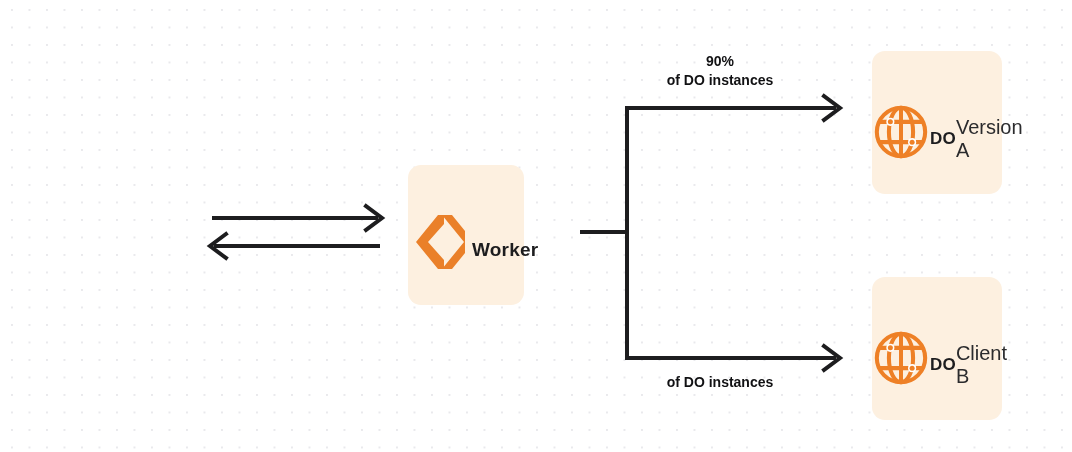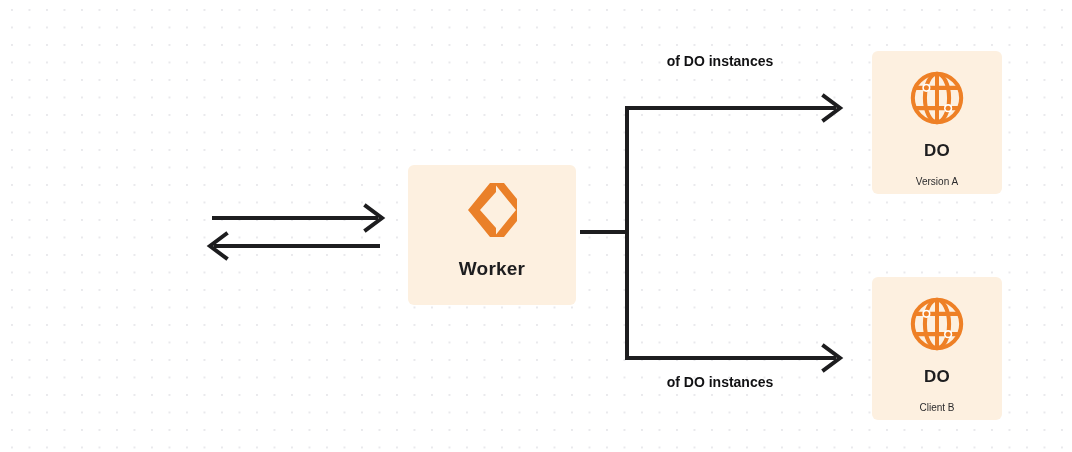--- a/index.html
+++ b/index.html
@@ -23,24 +23,24 @@
       radial-gradient(circle at 1.1px 1.1px, #e9e9ec 1.1px, rgba(255,255,255,0) 1.2px);
     background-size: 17.5px 17.5px;
     background-position: 11px 9px;
     overflow: hidden;
   }
 
   .node {
     position: absolute;
     box-sizing: border-box;
     display: flex;
-    flex-direction: column;
+    flex-direction: row;
     align-items: center;
     justify-content: center;
-    border-radius: 6px;
+    border-radius: 13px;
   }
 
   
   #client-node {
     left: 42px;
     top: 168px;
     width: 144px;
     height: 130px;
     background-color: #f4f5f7;
   }
@@ -48,21 +48,21 @@
     font-size: 19px;
     font-weight: bold;
     color: #1d1d1f;
     letter-spacing: 0.2px;
   }
 
   
   #worker-node {
     left: 408px;
     top: 165px;
-    width: 168px;
+    width: 116px;
     height: 140px;
     background-color: #fdf0e0;
     justify-content: flex-start;
     padding-top: 13px;
   }
   #worker-node .worker-logo {
     width: 64px;
     height: 64px;
     display: block;
   }
@@ -92,21 +92,21 @@
   }
   .do-node .node-title {
     margin-top: 14px;
     font-size: 17px;
     font-weight: bold;
     color: #1d1d1f;
     letter-spacing: 0.2px;
   }
   .do-node .node-subtitle {
     margin-top: 15px;
-    font-size: 10px;
+    font-size: 20px;
     font-weight: normal;
     color: #2b2b2d;
   }
 
   
   #connectors {
     position: absolute;
     left: 0;
     top: 0;
     width: 1072px;
@@ -215,20 +215,21 @@
         <circle cx="19" cy="19.5" r="2.6" fill="#ee8026"></circle>
         <circle cx="41.5" cy="40.5" r="4.2" fill="#ffffff"></circle>
         <circle cx="41.5" cy="40.5" r="2.6" fill="#ee8026"></circle>
       </svg>
     </span>
     <span class="node-title">DO</span>
     <span class="node-subtitle">Client B</span>
   </div>
 
   <div class="edge-label" id="label-top">
+    <div>90%</div>
     <div>of DO instances</div>
   </div>
 
   <div class="edge-label" id="label-bottom">
     <div>of DO instances</div>
   </div>
 
 </div>
 
 </body></html>

